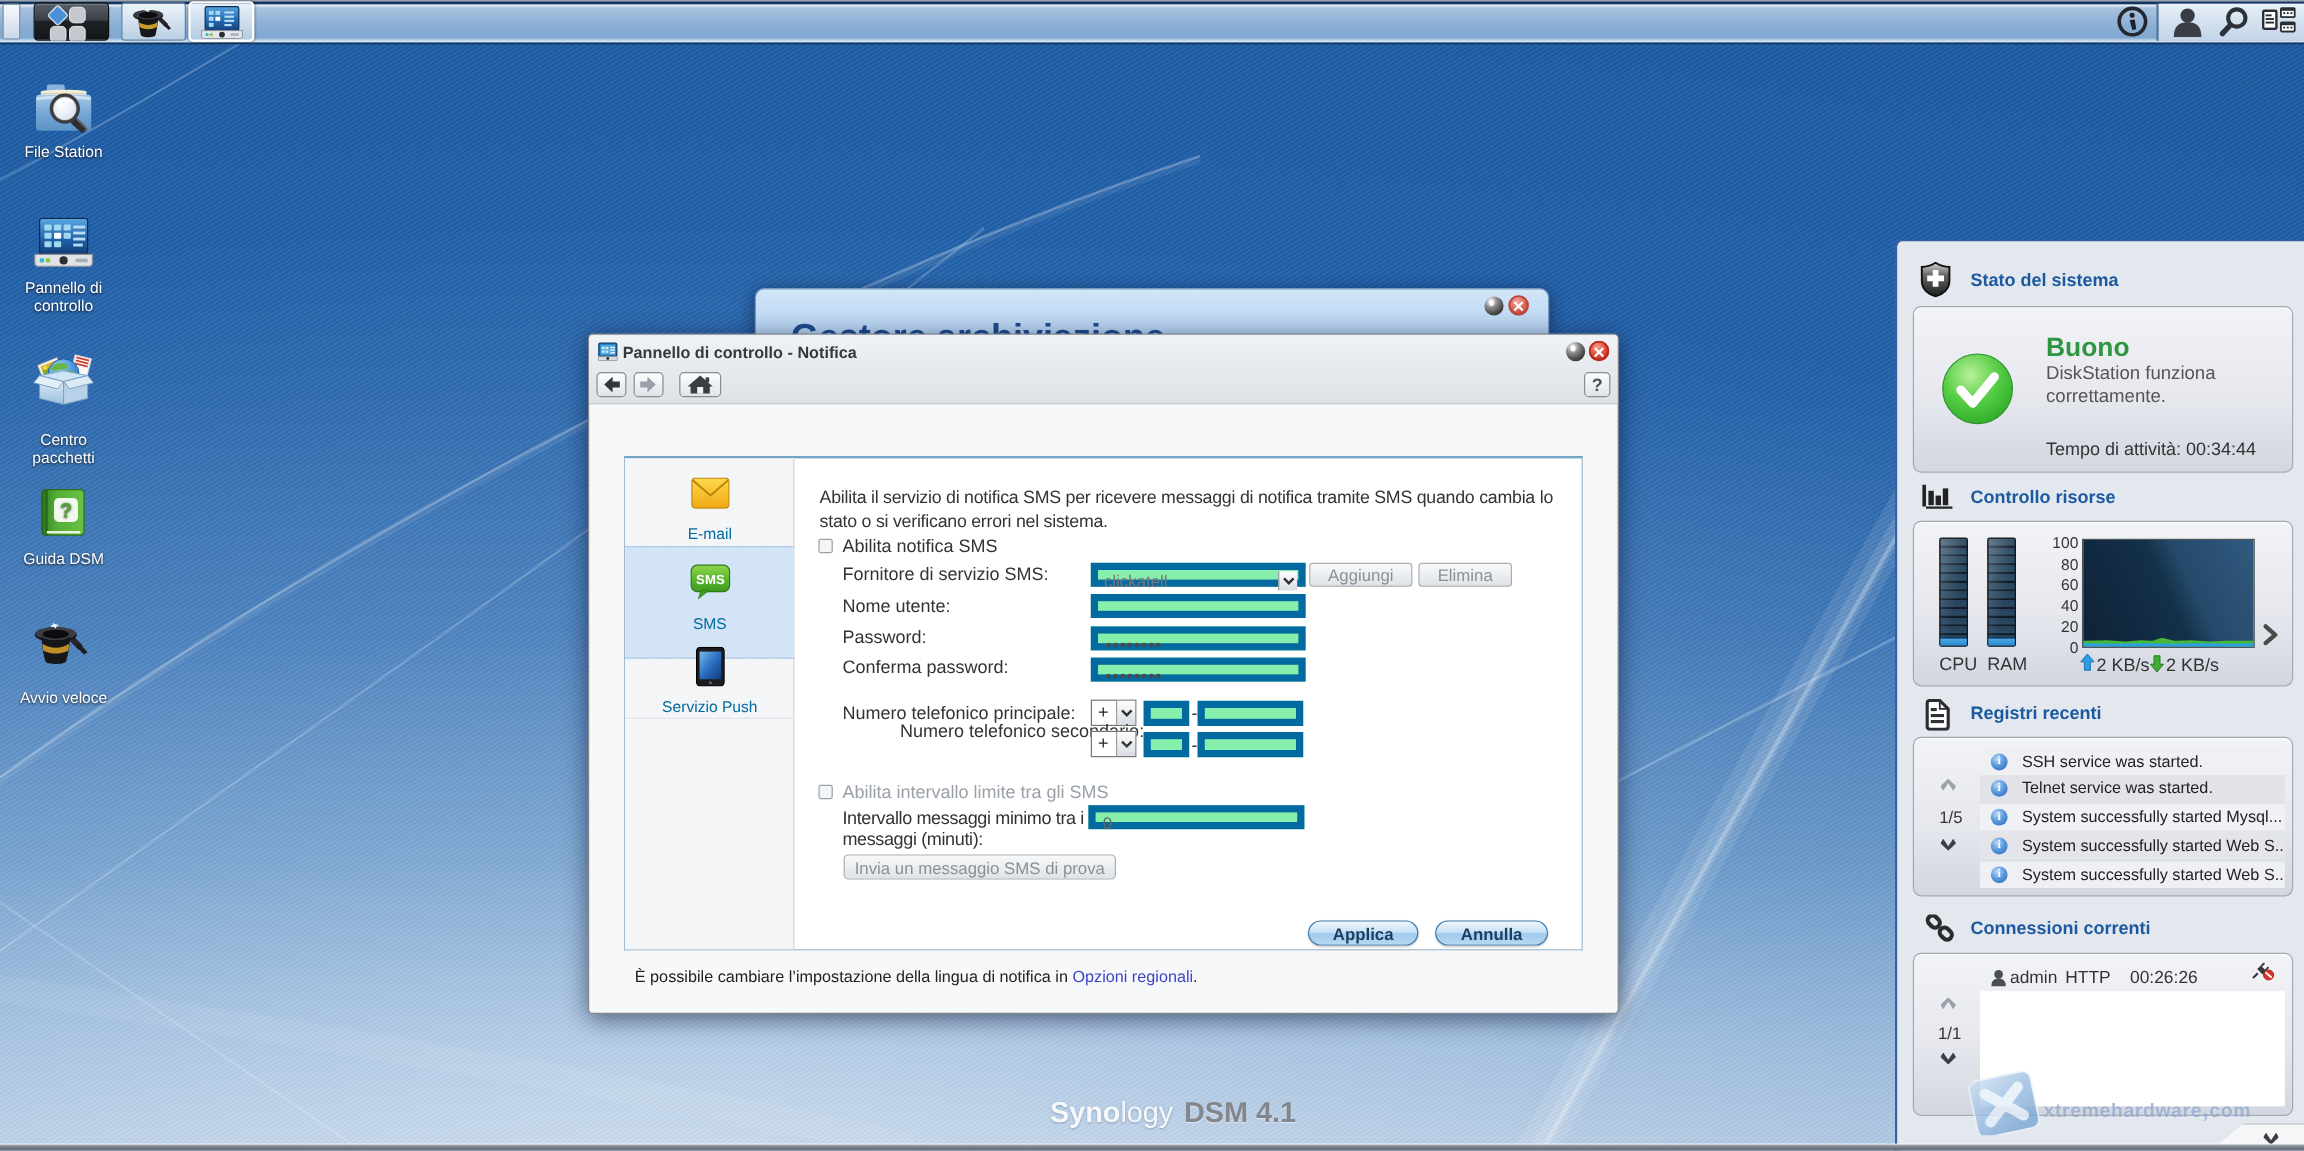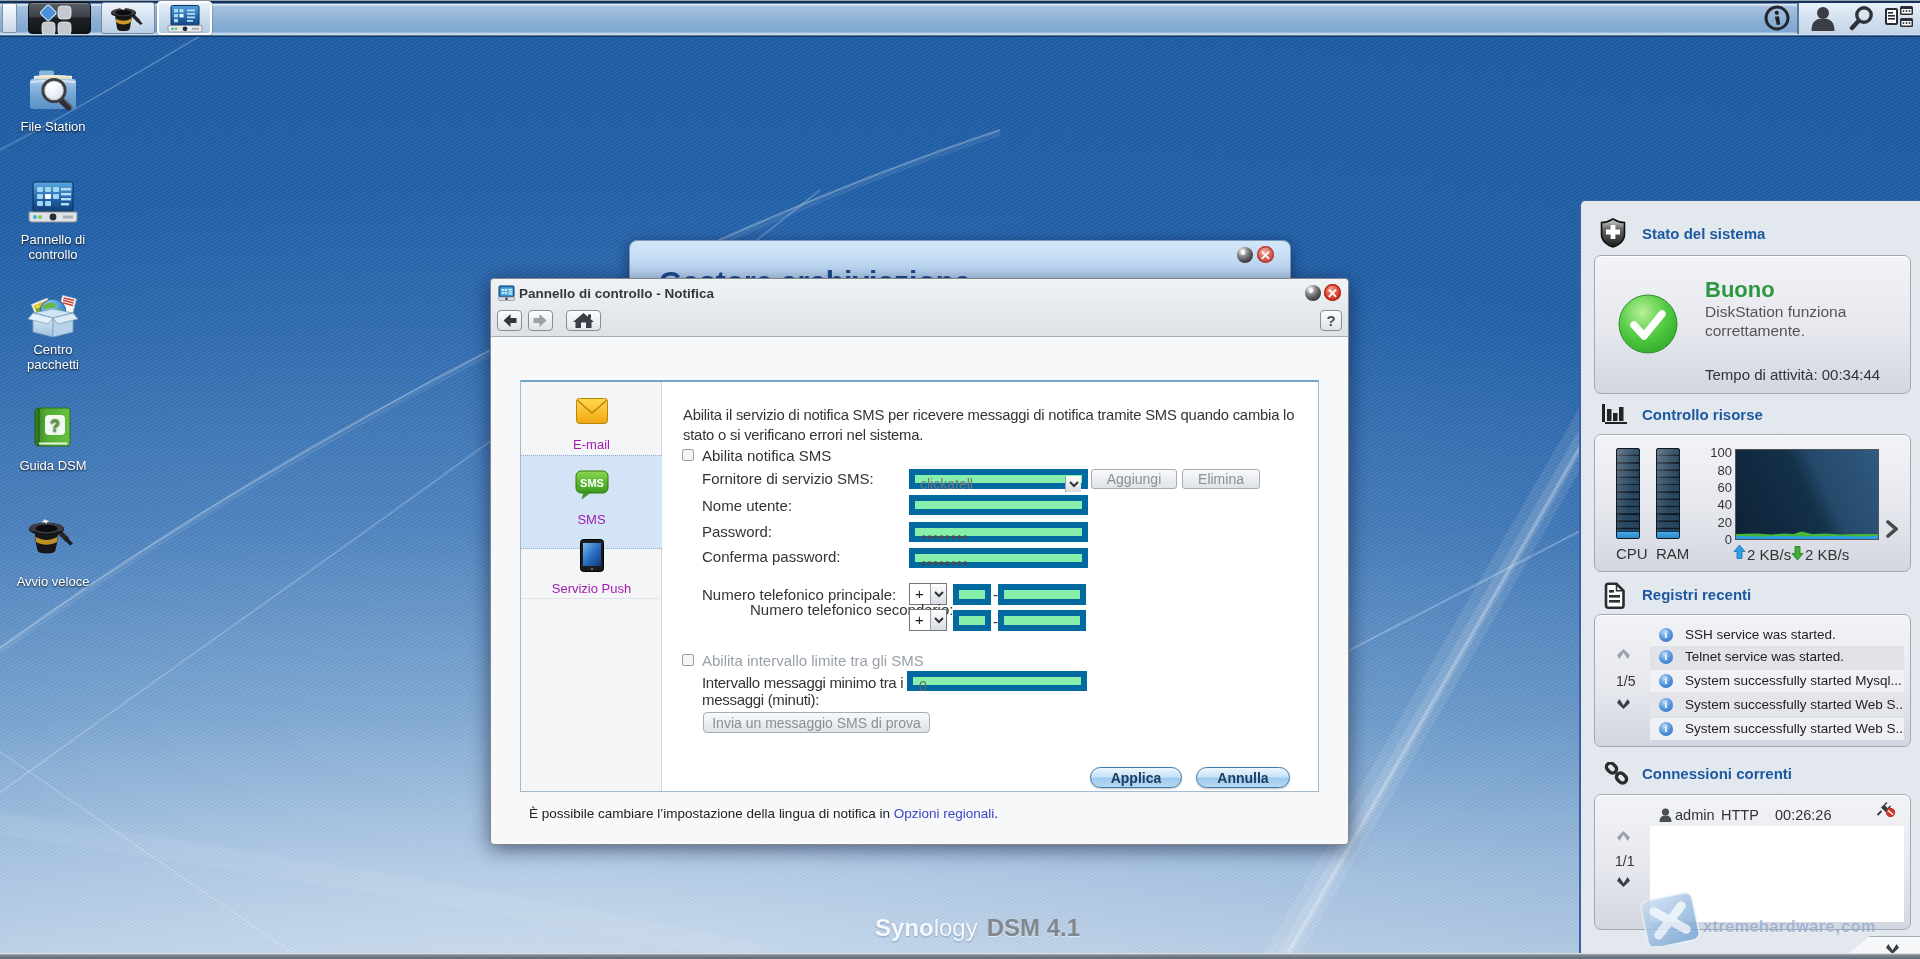--- a/index.html
+++ b/index.html
@@ -51,21 +51,21 @@
 #fw-title { position:absolute; left:28px; top:7px; font-size:13.5px; font-weight:bold; color:#35383c; }
 #fw-min { position:absolute; left:814px; top:6px; }
 #fw-close { position:absolute; left:833px; top:5px; }
 .navbtn { position:absolute; top:31px; height:21px; background:linear-gradient(to bottom,#fcfdfe,#dfe4e9); border:1px solid #878d94; border-radius:4px; }
 #fw-tabstrip { position:absolute; left:1px; top:59px; width:857px; height:44px; background:#f6f8fa; }
 .tab { position:absolute; bottom:0; font-size:13px; font-weight:bold; text-align:center; border-radius:4px 4px 0 0; }
 #tab-gen { left:33px; width:96px; height:25px; line-height:24px; background:linear-gradient(to bottom,#f4fafe 0%,#d8ebfb 22%,#b9d9f5 55%,#a3ccf1 100%); border:1px solid #6b94bd; border-bottom:none; color:#16365c;}
 #tab-av { left:133px; width:88px; height:23px; line-height:22px; background:linear-gradient(to bottom,#f5f7f9,#e3e7ec); border:1px solid #aab1b9; border-bottom:none; color:#3f4449; font-weight:normal;}
 #fw-panel { position:absolute; left:29px; top:101px; width:799px; height:412px; background:#fff; border:1px solid #a2bacd; border-top:2px solid #74a4c6; }
 #fw-side { position:absolute; left:0; top:0; width:141px; height:100%; background:#f4f5f7; border-right:1px solid #d4d7db; }
-.sideitem { position:absolute; left:0; width:141px; text-align:center; font-size:13px; color:#a21caf; }
+.sideitem { position:absolute; left:0; width:141px; text-align:center; font-size:13px; color:#0369a1; }
 #side-sms { background:#d3e4f7; border-top:1px dotted #8fb0d4; border-bottom:1px dotted #8fb0d4; }
 #fw-form { position:absolute; left:142px; top:0; width:657px; height:100%; font-size:15px; color:#333; }
 .flabel { position:absolute; font-size:15px; color:#333; }
 .finput { position:absolute; background:#86efac; border:6px solid #0369a1; }
 .fbtn { position:absolute; background:linear-gradient(to bottom,#f8f9fa,#dfe3e7); border:1px solid #a8adb3; border-radius:3px; color:#8a9097; text-align:center; font-size:14px; }
 .cbox { position:absolute; width:12px; height:12px; background:#f4f5f6; border:1px solid #9aa0a7; border-radius:2px;}
 .pill { position:absolute; height:21px; border-radius:11px; border:1px solid #3e79ae; background:linear-gradient(to bottom,#eff7fd 0%,#c8e2f6 45%,#9fcbee 55%,#b7d9f2 100%); font-size:14px; font-weight:bold; color:#1c3e63; text-align:center; line-height:20px; box-shadow:0 1px 2px rgba(0,0,0,0.25);}
 #fw-foot { position:absolute; left:38px; top:527px; font-size:13.5px; color:#222; }
 #fw-foot a { color:#3b45c4; text-decoration:none; }
 
@@ -298,21 +298,21 @@
     <circle cx="26" cy="17" r="13" fill="url(#gglobe)" stroke="#1d5a94" stroke-width="0.8"></circle>
     <path d="M17 10 C20 7 26 6.5 29 9 C31 11 28 13 25 13 C21 13 19 15 17 14 C15.5 13 15.5 11.5 17 10 Z" fill="#6ab648"></path>
     <path d="M30 14 C33 13 36 15 36.5 18 C37 21 34 24 31 24 C28 24 27 21 28 18.5 C28.7 16.5 29 15 30 14 Z" fill="#5fae40"></path>
     <path d="M18 20 C20 19 23 20 23 22 C23 24 21 26 19 25.5 C17 25 16.8 21.5 18 20 Z" fill="#63b244"></path>
     <path d="M6 18 L26 14 L46 18 L26 23 Z" fill="#cfe4f4" stroke="#7aa0c0" stroke-width="0.8"></path>
     <path d="M6 18 L26 23 L26 42 L6 37 Z" fill="url(#gbox)" stroke="#7aa0c0" stroke-width="0.8"></path>
     <path d="M46 18 L26 23 L26 42 L46 37 Z" fill="#b7d2e8" stroke="#7aa0c0" stroke-width="0.8"></path>
     <path d="M6 18 L1 24 L21 29 L26 23 Z" fill="#e4f0f9" stroke="#7aa0c0" stroke-width="0.8"></path>
     <path d="M46 18 L51 24 L31 29 L26 23 Z" fill="#dcebf6" stroke="#7aa0c0" stroke-width="0.8"></path>
   </svg>
-  <div style="margin-top:4px;">Centro<br>pacchetti</div>
+  <div style="margin-top:21px;">Centro<br>pacchetti</div>
 </div>
 <div class="dicon" style="left:0px; top:405px;">
   <svg width="44" height="44">
     <defs>
         <linearGradient id="gbook" x1="0" y1="0" x2="1" y2="0">
           <stop offset="0" stop-color="#3f8f28"></stop>
           <stop offset="0.25" stop-color="#55ac35"></stop>
           <stop offset="1" stop-color="#68c242"></stop>
         </linearGradient>
       </defs>

